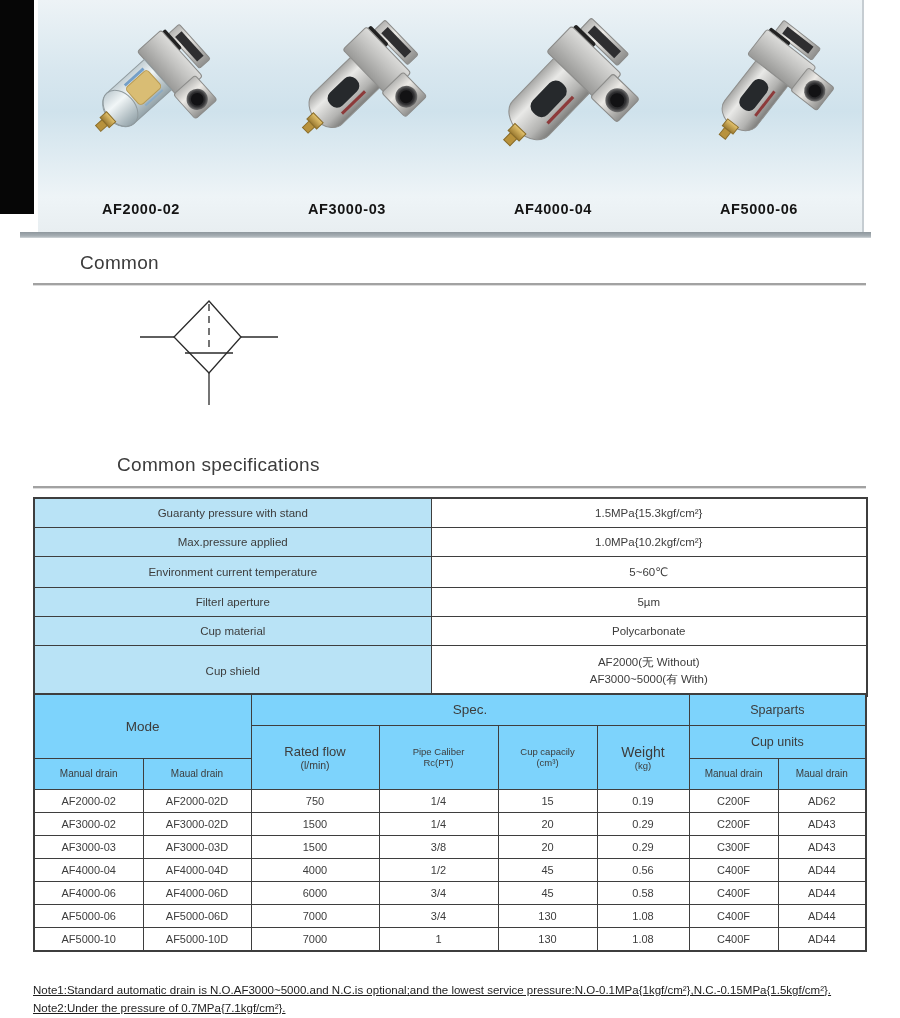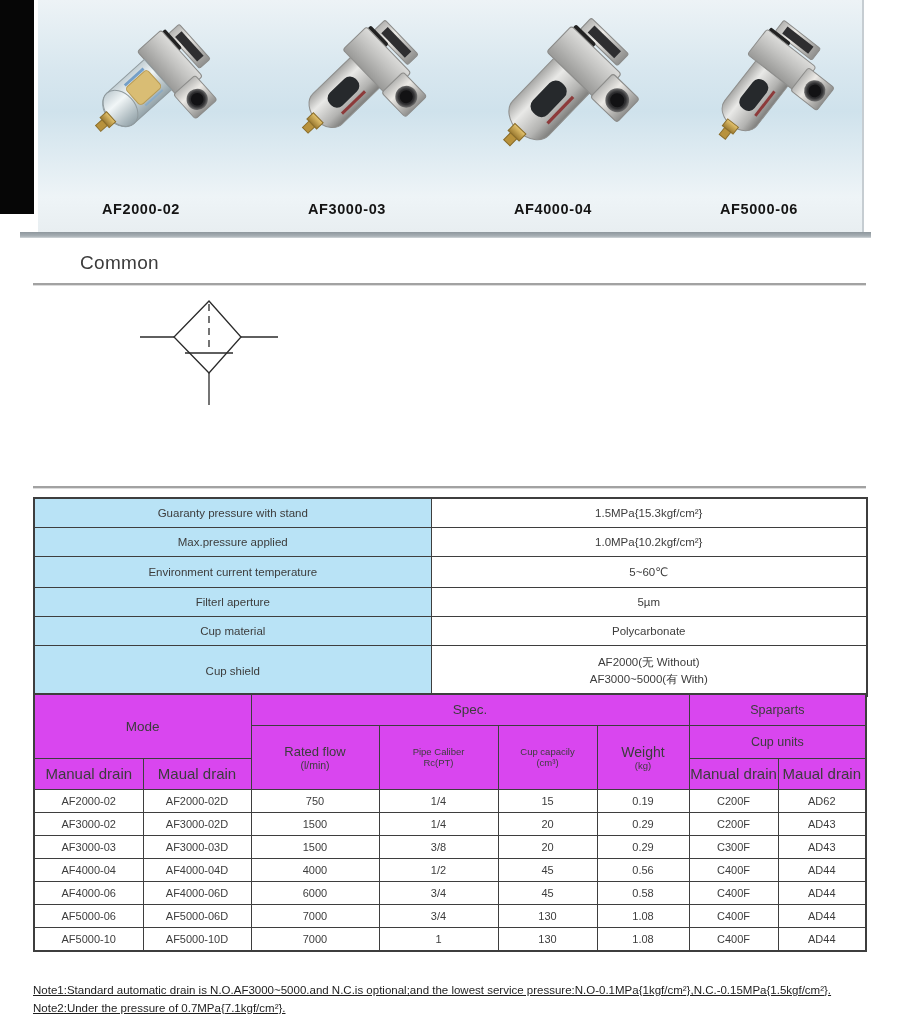--- a/index.html
+++ b/index.html
@@ -29,24 +29,24 @@
   table{border-collapse:collapse;table-layout:fixed;}
   .cspecs{position:absolute;left:33px;top:497px;width:833px;border:2px solid #3e3e3e;}
   .cspecs td{border:1px solid #3e3e3e;text-align:center;vertical-align:middle;
              font-size:11.5px;color:#3c3c3c;padding:8px;}
   .cspecs td.lbl{background:#b9e3f6;}
   .cspecs .two-line{line-height:1.45;}
 
   .spect{position:absolute;left:33px;top:693px;width:833px;border:2px solid #3e3e3e;}
   .spect td,.spect th{border:1px solid #3e3e3e;text-align:center;vertical-align:middle;
              font-weight:normal;color:#3c3c3c;padding:0;}
-  .spect th{background:#d946ef;}
+  .spect th{background:#7dd3fc;}
   .spect .h-big{font-size:13.5px;}
   .spect .h-mid{font-size:12.5px;}
-  .spect .h-sub{font-size:15px;}
+  .spect .h-sub{font-size:10px;}
   .spect .h-two .l1{font-size:13px;}
   .spect .h-two .l2{font-size:10.5px;}
   .spect .h-two-sm .l1,.spect .h-two-sm .l2{font-size:9.5px;}
   .spect .h-weight .l1{font-size:14px;}
   .spect .h-weight .l2{font-size:9.5px;}
   .spect td.data{font-size:11px;height:22px;}
 
   
   .note{position:absolute;left:33px;white-space:nowrap;font-size:11.5px;color:#1f1f1f;text-decoration:underline;}
 </style>
@@ -186,20 +186,21 @@
     <g stroke="#2a2a2a" stroke-width="1.3" fill="none">
       <line x1="0" y1="43" x2="34" y2="43"></line>
       <line x1="101" y1="43" x2="138" y2="43"></line>
       <path d="M69 7 L101 43 L69 79 L34 43 Z"></path>
       <line x1="69" y1="10" x2="69" y2="57" stroke-dasharray="7 5"></line>
       <line x1="45" y1="59" x2="93" y2="59"></line>
       <line x1="69" y1="79" x2="69" y2="111"></line>
     </g>
   </svg>
 
+  <div class="heading" style="left:117px;top:454px;">Common specifications</div>
   <div class="rule" style="left:33px;top:486px;"></div>
 
   <table class="cspecs">
     <colgroup>
         <col style="width:397px">
         <col style="width:436px">
       </colgroup>
     <tbody>
         <tr style="height:25px">
       <td class="lbl">Guaranty pressure with stand</td>

